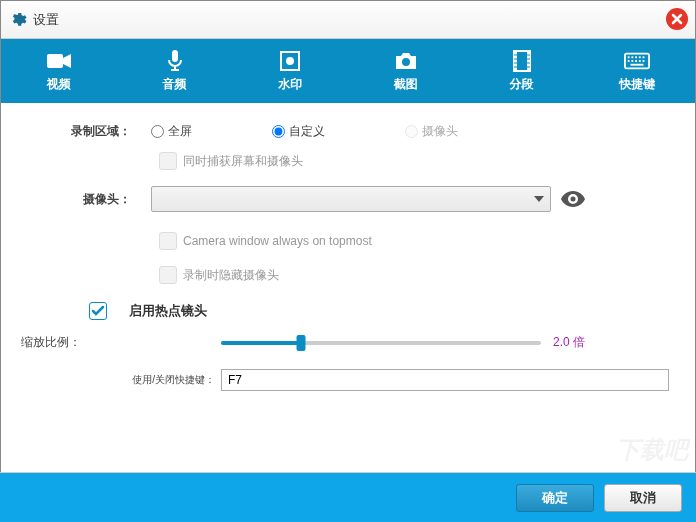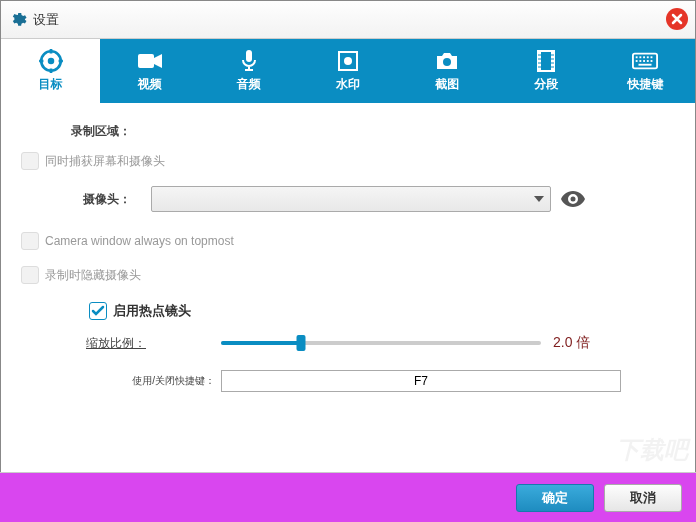--- a/index.html
+++ b/index.html
@@ -17,43 +17,43 @@
 .tab .tlabel { font-size: 12px; font-weight: bold; }
 
 .content { padding: 20px 20px 10px 20px; font-size: 12px; color: #333; }
 .row { display: flex; align-items: center; margin-bottom: 12px; }
 .label { width: 130px; text-align: right; font-weight: bold; color: #444; padding-right: 20px; font-size: 12px; }
 .radios { display: flex; gap: 80px; align-items: center; }
 .radio-item { display: flex; align-items: center; gap: 4px; font-size: 12px; color: #444; }
 .radio-item.disabled { color: #aaa; }
 .radio-item input[disabled] { opacity: 0.5; }
 
-.check-row { display: flex; align-items: center; gap: 6px; margin-bottom: 16px; font-size: 12px; color: #999; }
+.check-row { margin-left: 138px; display: flex; align-items: center; gap: 6px; margin-bottom: 16px; font-size: 12px; color: #999; }
 .checkbox { width: 18px; height: 18px; border: 1px solid #ccc; border-radius: 3px; background: #f7f7f7; display: inline-flex; align-items: center; justify-content: center; }
 .checkbox.disabled { background: #f2f2f2; border-color: #ddd; }
 
 .camera-select { width: 400px; height: 26px; background: linear-gradient(#f5f5f5,#e8e8e8); border: 1px solid #aaa; border-radius: 2px; display: flex; align-items: center; justify-content: flex-end; padding-right: 6px; }
 .camera-select .arrow { width: 0; height: 0; border-left: 5px solid transparent; border-right: 5px solid transparent; border-top: 6px solid #555; }
 .eye { margin-left: 10px; width: 24px; height: 24px; display: flex; align-items: center; justify-content: center; }
 
-.section-check { display: flex; align-items: center; gap: 6px; margin-left: 68px; margin-top: 18px; margin-bottom: 14px; font-size: 13px; font-weight: bold; color: #333; }
+.section-check { display: flex; align-items: center; gap: 22px; margin-left: 68px; margin-top: 18px; margin-bottom: 14px; font-size: 13px; font-weight: bold; color: #333; }
 .bluecheck { width: 18px; height: 18px; border: 1px solid #0a8dc2; border-radius: 3px; display: flex; align-items: center; justify-content: center; background: #fff; }
 
 .slider-row { display: flex; align-items: center; margin-bottom: 18px; }
-.slider-label { width: 200px; text-align: center; padding-right: 10px; color: #444; font-size: 12px; text-decoration: underline; }
+.slider-label { width: 200px; text-align: left; padding-right: 10px; color: #444; font-size: 12px; }
 .slider-track { position: relative; width: 320px; height: 4px; background: #ccc; border-radius: 2px; }
 .slider-fill { position: absolute; left: 0; top: 0; height: 4px; background: #0a8dc2; border-radius: 2px; width: 25%; }
 .slider-thumb { position: absolute; top: -6px; left: 25%; transform: translateX(-50%); width: 9px; height: 16px; background: #0a8dc2; border-radius: 2px; }
-.slider-val { margin-left: 12px; color: #7f1d1d; font-size: 14px; text-align: right; }
+.slider-val { margin-left: 12px; color: #a21caf; font-size: 12px; text-align: right; }
 
 .hotkey-row { display: flex; align-items: center; }
 .hotkey-row .label2 { width: 200px; text-align: right; padding-right: 6px; color: #444; font-size: 10px; }
-.hotkey-input { width: 400px; height: 22px; border: 1px solid #aaa; background: #fff; padding: 2px 6px; font-size: 12px; text-align: center; }
-
-.footer { position: absolute; bottom: 0; left: 0; right: 0; height: 50px; border-top: 1px solid #ccc; background: #d946ef; display: flex; align-items: center; justify-content: flex-end; padding-right: 14px; gap: 10px; }
+.hotkey-input { width: 448px; height: 22px; border: 1px solid #aaa; background: #fff; padding: 2px 6px; font-size: 12px; }
+
+.footer { position: absolute; bottom: 0; left: 0; right: 0; height: 50px; border-top: 1px solid #ccc; background: #0ea5e9; display: flex; align-items: center; justify-content: flex-end; padding-right: 14px; gap: 10px; }
 .btn { width: 78px; height: 28px; border-radius: 3px; font-size: 13px; font-weight: bold; display: flex; align-items: center; justify-content: center; cursor: pointer; }
 .btn-ok { background: linear-gradient(#3aabdc,#1e8cc0); color: #fff; border: 1px solid #157aae; }
 .btn-cancel { background: linear-gradient(#fdfdfd,#e6e6e6); color: #333; border: 1px solid #aaa; }
 
 .watermark { position: absolute; right: 8px; bottom: 56px; font-size: 24px; color: rgba(0,0,0,0.05); font-weight: bold; font-style: italic; pointer-events: none; }
 </style>
 </head>
 <body>
 
 <div class="titlebar">
@@ -65,30 +65,20 @@
   <span class="title">设置</span>
   <span class="close">
     <svg viewBox="0 0 24 24" width="24" height="24">
         <circle cx="12" cy="12" r="11" fill="#e53528"></circle>
         <path stroke="#fff" stroke-width="2.5" stroke-linecap="round" d="M8 8l8 8M16 8l-8 8"></path>
       </svg>
   </span>
 </div>
 
 <div class="tabs">
-  <div class="tab active">
-    <span class="ticon">
-        <svg width="26" height="26" viewBox="0 0 24 24">
-          <circle cx="12" cy="12" r="9" fill="none" stroke="#0a8dc2" stroke-width="2.5"></circle>
-          <circle cx="12" cy="12" r="3" fill="#0a8dc2"></circle>
-          <path stroke="#0a8dc2" stroke-width="2.5" d="M12 1v4M12 19v4M1 12h4M19 12h4"></path>
-        </svg>
-      </span>
-    <span class="tlabel">目标</span>
-  </div>
   <div class="tab">
     <span class="ticon">
         <svg width="26" height="20" viewBox="0 0 26 20">
           <rect x="1" y="3" width="16" height="14" rx="2" fill="#fff"></rect>
           <path d="M17 7l8-4v14l-8-4z" fill="#fff"></path>
         </svg>
       </span>
     <span class="tlabel">视频</span>
   </div>
   <div class="tab">
@@ -149,20 +139,34 @@
           <rect x="7" y="12" width="14" height="2" fill="#fff"></rect>
         </svg>
       </span>
     <span class="tlabel">快捷键</span>
   </div>
 </div>
 
 <div class="content">
   <div class="row">
     <div class="label">录制区域：</div>
+    <div class="radios">
+      <label class="radio-item">
+          <input type="radio" name="ra" style="">
+          <span>全屏</span>
+        </label>
+      <label class="radio-item">
+          <input type="radio" name="ra" checked="" style="">
+          <span>自定义</span>
+        </label>
+      <label class="radio-item disabled">
+          <input type="radio" name="ra" disabled="" style="">
+          <span>摄像头</span>
+        </label>
+    </div>
   </div>
 
   <div class="check-row">
     <span class="checkbox disabled"></span>
     <span>同时捕获屏幕和摄像头</span>
   </div>
 
   <div class="row" style="margin-bottom:20px;">
     <div class="label">摄像头：</div>
     <div class="camera-select">

